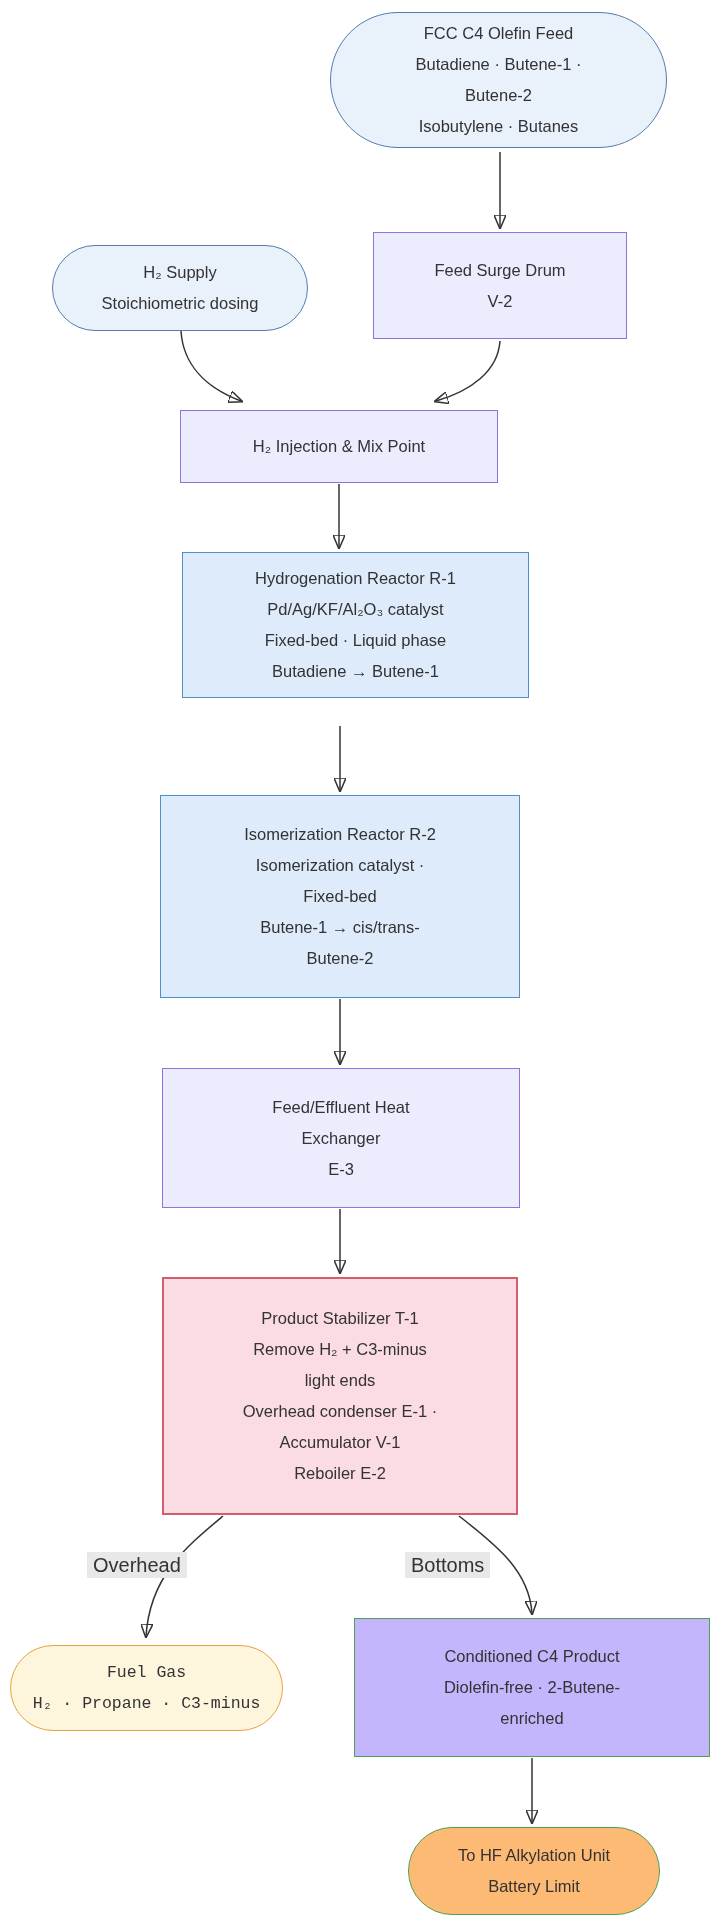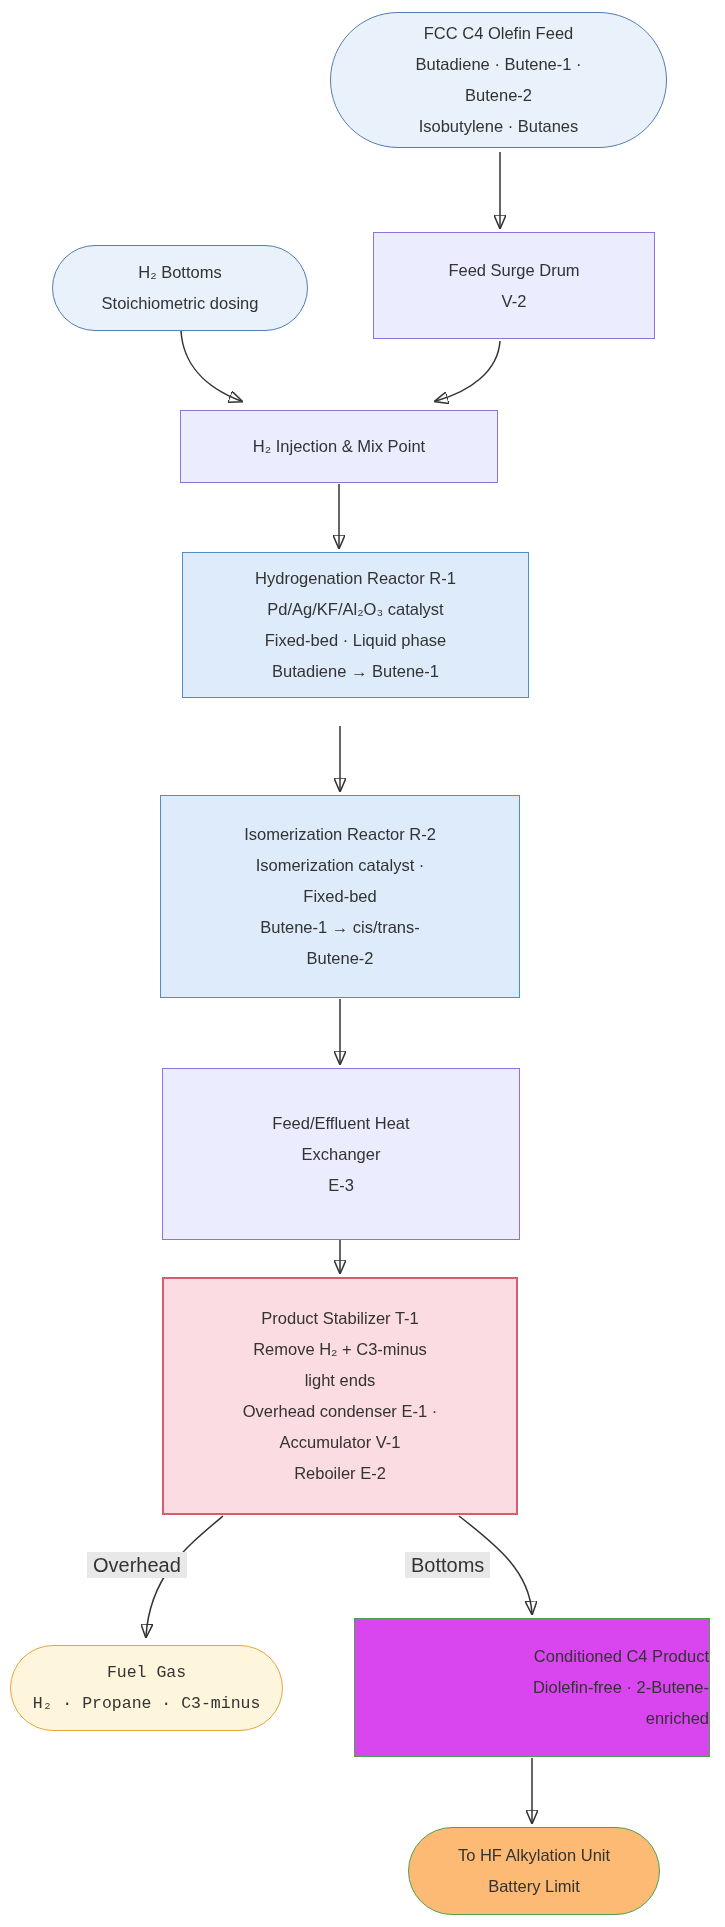--- a/index.html
+++ b/index.html
@@ -25,21 +25,21 @@
     font-size: 16.5px;
     line-height: 31px;
     color: #333333;
   }
   .node span { display: block; white-space: nowrap; }
   .stadium-blue  { background: #e9f1fb; border: 1.5px solid #547cb0; }
   .rect-purple   { background: #ececff; border: 1.5px solid #9370db; }
   .rect-blue     { background: #ddebfa; border: 1.5px solid #4c8fc9; }
   .rect-pink     { background: #fbdce2; border: 2px solid #d45d6e; }
   .stadium-yellow{ background: #fdf5dc; border: 1.5px solid #e8a33d; font-family: Liberation Mono, monospace; }
-  .rect-green    { background: #d946ef; border: 1.5px solid #4da150; align-items: flex-end; }
+  .rect-green    { background: #c4b5fd; border: 1.5px solid #4da150; }
   .stadium-green { background: #fdba74; border: 1.5px solid #4da150; }
   .edge-label {
     position: absolute;
     background: #e8e8e8;
     color: #333333;
     font-size: 20px;
     line-height: 20px;
     padding: 3px 6px;
     white-space: nowrap;
   }
@@ -67,27 +67,27 @@
     <path d="M532,1758 L532,1822" marker-end="url(#arrow)"></path>
   </svg>
 
   <div class="node stadium-blue" style="left:330px; top:12px; width:337px; height:136px; border-radius:70px;">
     <span>FCC C4 Olefin Feed</span>
     <span>Butadiene · Butene-1 ·</span>
     <span>Butene-2</span>
     <span>Isobutylene · Butanes</span>
   </div>
 
-  <div class="node rect-purple" style="left:373px; top:232px; width:282px; height:107px;">
+  <div class="node rect-purple" style="left:373px; top:232px; width:254px; height:107px;">
     <span>Feed Surge Drum</span>
     <span>V-2</span>
   </div>
 
   <div class="node stadium-blue" style="left:52px; top:245px; width:256px; height:86px; border-radius:43px;">
-    <span>H₂ Bottoms</span>
+    <span>H₂ Supply</span>
     <span>Stoichiometric dosing</span>
   </div>
 
   <div class="node rect-purple" style="left:180px; top:410px; width:318px; height:73px;">
     <span>H₂ Injection &amp; Mix Point</span>
   </div>
 
   <div class="node rect-blue" style="left:166px; top:552px; width:347px; height:146px;margin-left:16px;">
     <span>Hydrogenation Reactor R-1</span>
     <span>Pd/Ag/KF/Al₂O₃ catalyst</span>
@@ -96,21 +96,21 @@
   </div>
 
   <div class="node rect-blue" style="left:160px; top:795px; width:360px; height:203px;">
     <span>Isomerization Reactor R-2</span>
     <span>Isomerization catalyst ·</span>
     <span>Fixed-bed</span>
     <span>Butene-1 → cis/trans-</span>
     <span>Butene-2</span>
   </div>
 
-  <div class="node rect-purple" style="left:162px; top:1068px; width:358px; height:172px;">
+  <div class="node rect-purple" style="left:162px; top:1068px; width:358px; height:140px;">
     <span>Feed/Effluent Heat</span>
     <span>Exchanger</span>
     <span>E-3</span>
   </div>
 
   <div class="node rect-pink" style="left:162px; top:1277px; width:356px; height:238px;">
     <span>Product Stabilizer T-1</span>
     <span>Remove H₂ + C3-minus</span>
     <span>light ends</span>
     <span>Overhead condenser E-1 ·</span>

